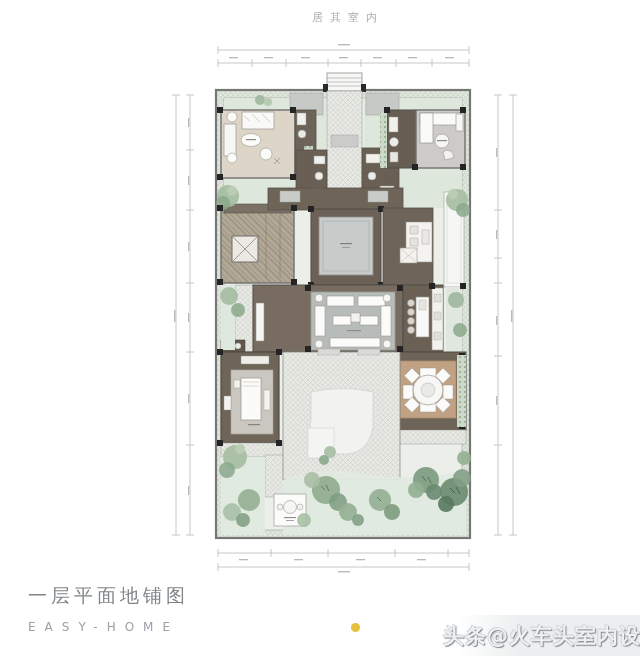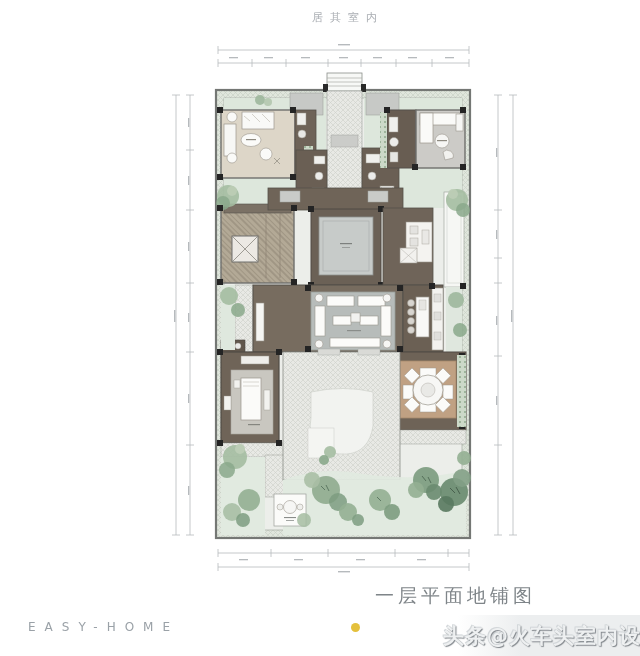--- a/index.html
+++ b/index.html
@@ -1,21 +1,21 @@
 <!DOCTYPE html>
 <html><head>
 <meta charset="utf-8">
 <style>
   html,body{margin:0;padding:0;background:#ffffff;}
   .canvas{position:relative;width:640px;height:656px;background:#ffffff;overflow:hidden;
           font-family:"DejaVu Sans","Liberation Sans",sans-serif;margin-left:28px;}
   .top-label{position:absolute;top:10px;left:0;width:640px;text-align:center;
              font-size:11px;letter-spacing:7px;color:#a9adb2;}
   .plan-svg{position:absolute;top:0;left:0;}
-  .caption{position:absolute;top:583px;left:0;width:508px;text-align:right;
+  .caption{position:absolute;top:583px;left:0;width:508px;text-align:left;
            font-size:19px;letter-spacing:4px;color:#7f8589;}
   .brand{position:absolute;top:620px;left:0;width:640px;display:flex;
          justify-content:space-between;align-items:center;}
   .brand span.txt{font-size:12px;letter-spacing:9px;color:#9aa1a7;}
   .brand .dot{display:inline-block;width:9px;height:9px;border-radius:50%;
               background:#e4c03c;margin:0 4px 0 -2px;}
   .watermark-band{position:absolute;right:0;top:615px;width:210px;height:41px;
                   background:linear-gradient(90deg,rgba(236,238,239,0),#eceeef 30%);}
   .watermark{position:absolute;right:5px;top:622px;font-size:21px;font-weight:700;
              color:#eef0f1;letter-spacing:1px;

